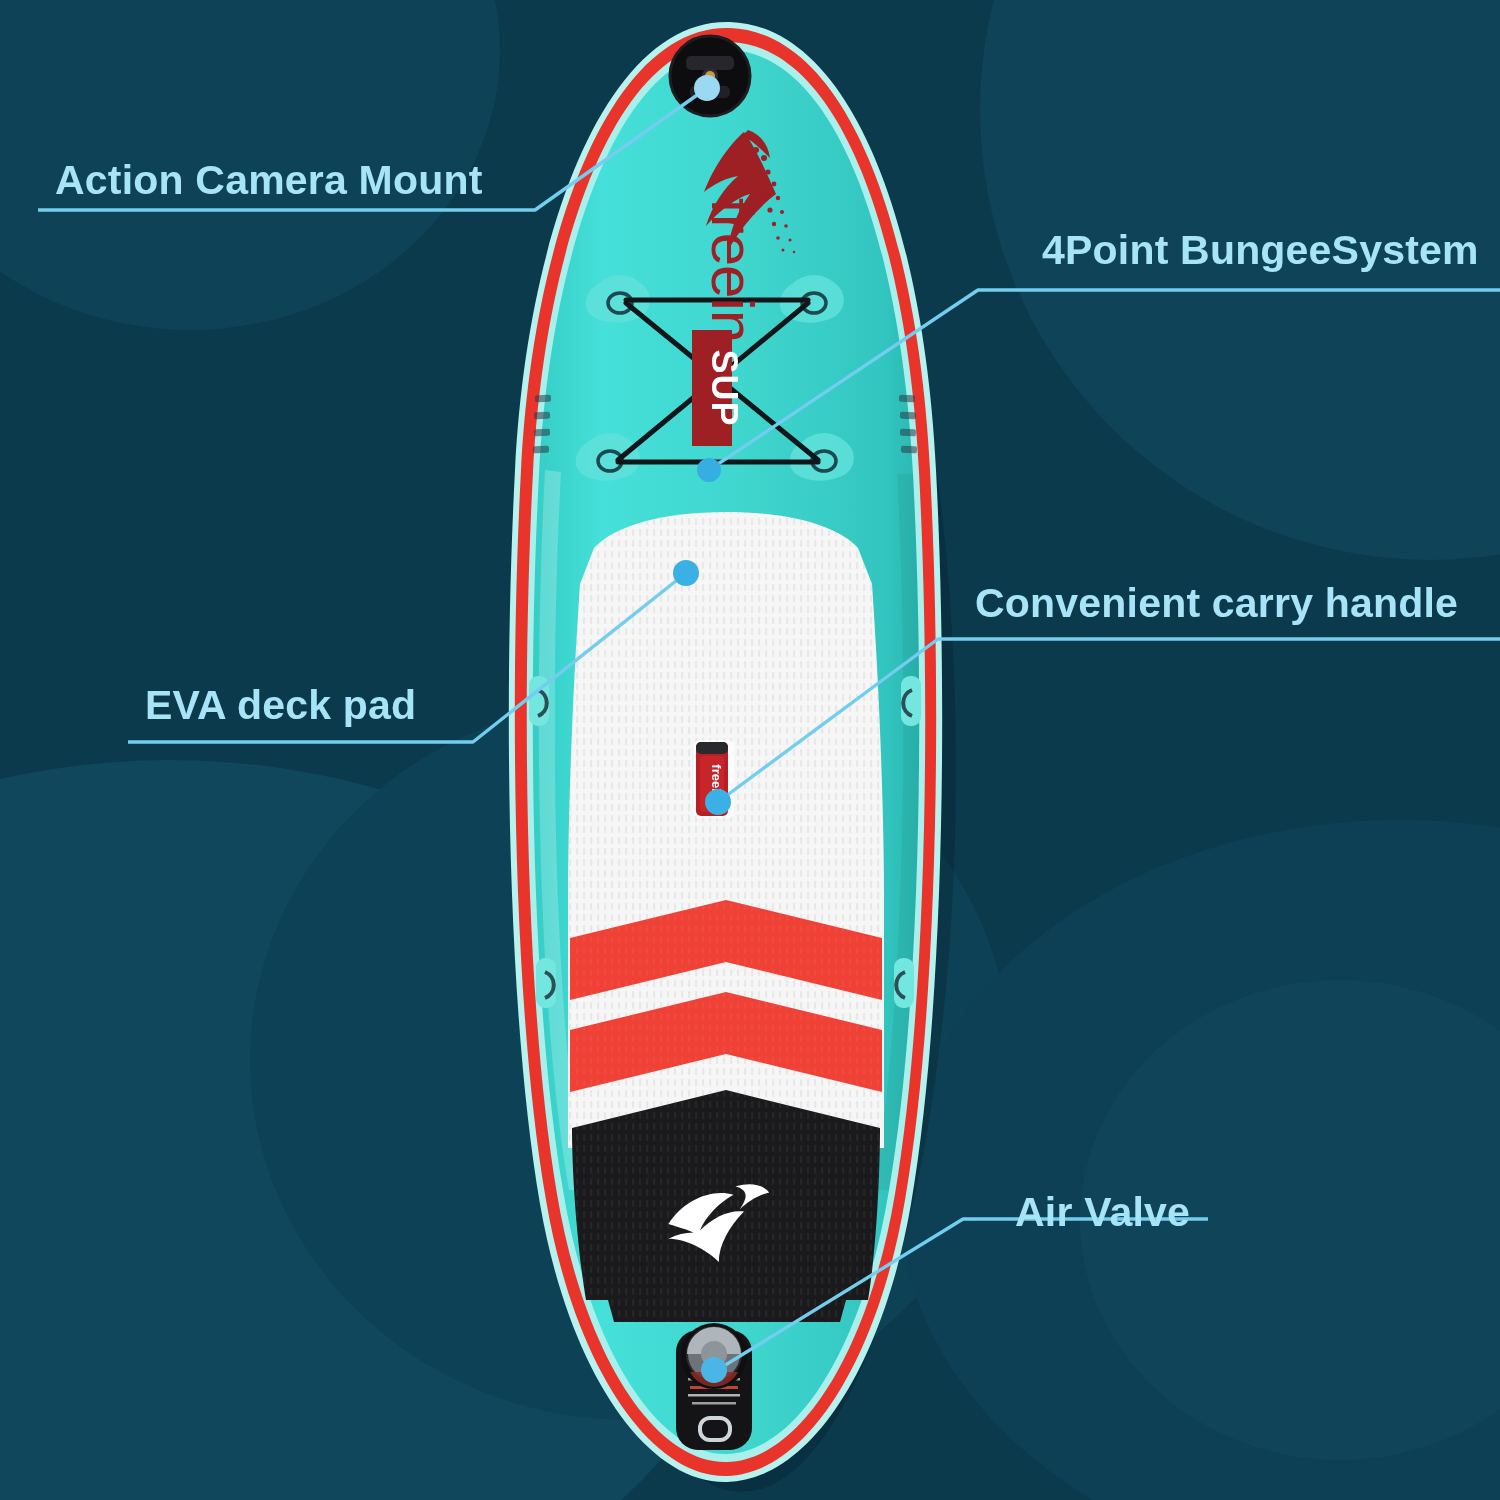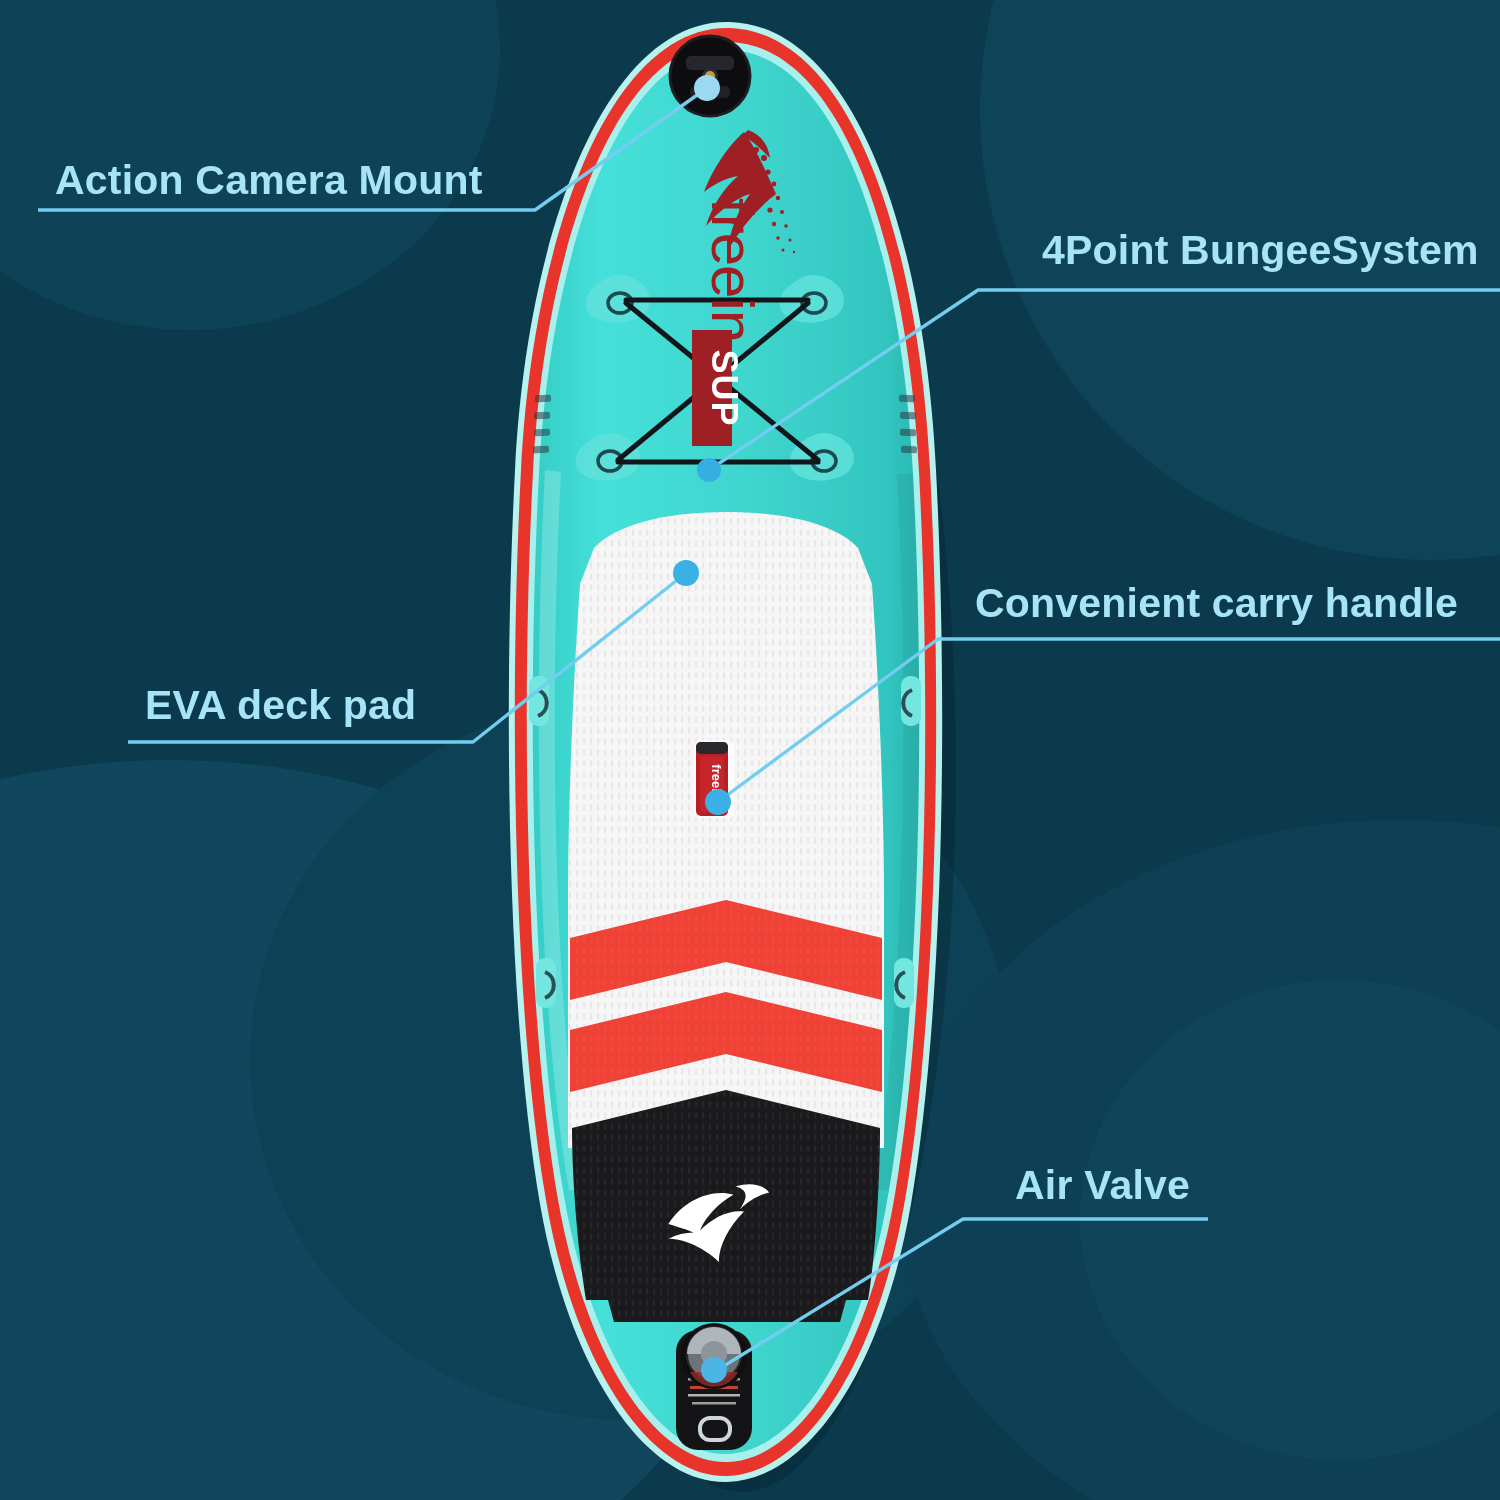--- a/index.html
+++ b/index.html
@@ -339,15 +339,15 @@
   </svg>
 
   <div class="label" style="left:55px;  top:160px;text-align:center;">Action Camera Mount</div>
 
   <div class="label" style="left:1018px; top:230px;margin-left:24px;">4Point BungeeSystem</div>
 
   <div class="label" style="left:145px;  top:685px;">EVA deck pad</div>
 
   <div class="label" style="left:975px;  top:583px;">Convenient carry handle</div>
 
-  <div class="label" style="left:1015px; top:1165px;">Air Valve</div>
+  <div class="label" style="left:1015px; top:1192px;">Air Valve</div>
 
 </div>
 
 </body></html>

